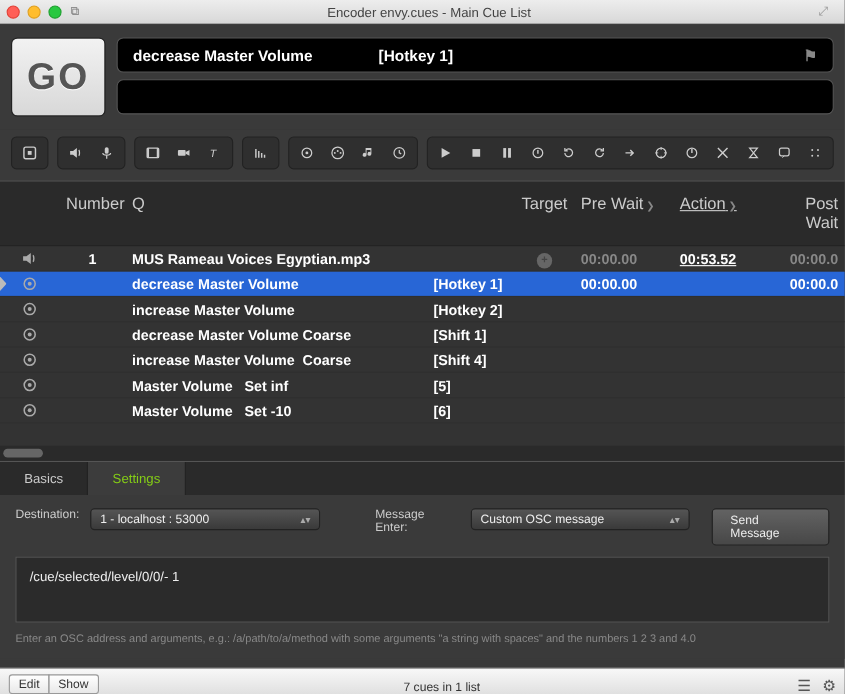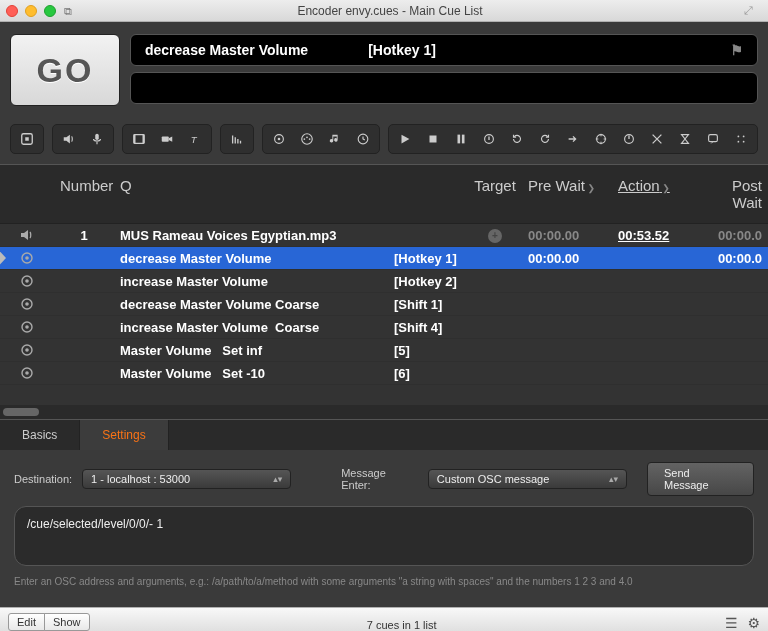--- a/index.html
+++ b/index.html
@@ -7,21 +7,21 @@
 .window { width:768px; height:631px; background:#3a3a3a; display:flex; flex-direction:column; }
 .titlebar { height:22px; background:linear-gradient(#ededed,#d8d8d8); display:flex; align-items:center; padding:0 6px; border-bottom:1px solid #b0b0b0; }
 .traffic { display:flex; gap:7px; }
 .tl { width:12px; height:12px; border-radius:50%; }
 .tl.r{background:#ff5f57;border:1px solid #e24238;} .tl.y{background:#ffbd2e;border:1px solid #e0a020;} .tl.g{background:#28c840;border:1px solid #1fa030;}
 .titlebar .tc { width:12px; height:12px; margin-left:8px; color:#777; font-size:11px; }
 .titlebar .title { flex:1; text-align:center; font-size:12px; color:#444; margin-left:-40px; }
 .titlebar .mx { width:18px; font-size:11px; color:#999; }
 
 .top { display:flex; padding:12px 10px; gap:10px; background:#3a3a3a; }
-.go { width:110px; height:72px; background:linear-gradient(#f2f2f2,#d8d8d8); border:1px solid #222; border-radius:6px; display:flex; align-items:center; justify-content:center; font-size:34px; font-weight:bold; color:#555; letter-spacing:2px; text-shadow:0 1px 0 #fff; cursor:pointer; }
+.go { width:86px; height:72px; background:linear-gradient(#f2f2f2,#d8d8d8); border:1px solid #222; border-radius:6px; display:flex; align-items:center; justify-content:center; font-size:34px; font-weight:bold; color:#555; letter-spacing:2px; text-shadow:0 1px 0 #fff; cursor:pointer; }
 .displays { flex:1; display:flex; flex-direction:column; gap:6px; }
 .display { background:#000; border:1px solid #555; border-radius:6px; height:32px; display:flex; align-items:center; padding:0 14px; color:#fff; font-size:14px; font-weight:600; position:relative; }
 .display .gap { display:inline-block; width:60px; }
 .display .flag { margin-left:auto; color:#888; cursor:pointer; }
 
 .toolbar { display:flex; padding:6px 10px 10px 10px; gap:8px; background:#3a3a3a; }
 .tgroup { display:flex; gap:4px; padding:3px 4px; border:1px solid #222; border-radius:5px; background:#2f2f2f; }
 .tbtn { width:24px; height:22px; display:flex; align-items:center; justify-content:center; color:#ccc; font-size:13px; cursor:pointer; border-radius:3px; }
 .tbtn svg { width:14px; height:14px; fill:#ccc; }
 
@@ -41,32 +41,32 @@
 .row .tgtic{width:14px;height:14px;display:inline-block;border-radius:50%;background:#666;color:#444;text-align:center;line-height:14px;font-size:10px;}
 .playhead { position:absolute; left:-4px; width:10px; height:22px; background:#bbb; clip-path:polygon(0 0,100% 50%,0 100%); }
 .rows .rowwrap{position:relative;}
 .listspacer{height:20px;background:#333;}
 
 .scrollbar{height:14px;background:#2a2a2a;display:flex;align-items:center;padding:0 3px;}
 .thumb{height:8px;width:36px;border-radius:4px;background:#666;}
 
 .tabs{display:flex;background:#2a2a2a;border-top:1px solid #555;}
 .tab{padding:8px 22px;font-size:12px;color:#ccc;cursor:pointer;border-right:1px solid #222;}
-.tab.active{background:#3c3c3c;color:#f97316;}
+.tab.active{background:#3c3c3c;color:#84cc16;}
 
 .panel{padding:12px 14px;color:#ccc;font-size:11px;background:#3a3a3a;}
-.panelrow{display:flex;align-items:center;gap:10px;margin-bottom:10px;}
+.panelrow{display:flex;align-items:flex-start;gap:10px;margin-bottom:10px;}
 .lbl{color:#ccc;}
 .select{background:linear-gradient(#555,#3a3a3a);border:1px solid #222;border-radius:4px;padding:3px 8px;color:#eee;font-size:11px;display:flex;align-items:center;cursor:pointer;}
 .select .arr{margin-left:auto;padding-left:12px;color:#aaa;font-size:9px;}
 .sel-dest{width:210px;} .sel-mtype{width:200px;}
 .btn{background:linear-gradient(#636363,#474747);border:1px solid #222;border-radius:4px;padding:4px 16px;color:#eee;font-size:11px;cursor:pointer;}
 .panelrow .sp{flex:0 0 30px;}
 
-.oscbox{background:#2b2b2b;border:1px solid #555;border-radius:12px;padding:10px 12px;font-size:12px;color:#eee;margin-top:6px;height:60px;}
+.oscbox{background:#2b2b2b;border:1px solid #555;border-radius:0;padding:10px 12px;font-size:12px;color:#eee;margin-top:6px;height:60px;}
 .hint{color:#888;font-size:10px;margin-top:10px;}
 
 .status{margin-top:auto;height:24px;background:linear-gradient(#f8f8f8,#e0e0e0);border-top:1px solid #b0b0b0;display:flex;align-items:flex-end;font-size:11px;color:#333;padding:0 8px;}
 .segbtn{border:1px solid #999;border-radius:3px;padding:2px 8px;background:linear-gradient(#fff,#e8e8e8);margin-right:-1px;cursor:pointer;}
 .segbtn:first-child{border-radius:3px 0 0 3px;} .segbtn:nth-child(2){border-radius:0 3px 3px 0;}
 .status .ctr{flex:1;text-align:center;}
 .status .ric{margin-left:10px;cursor:pointer;color:#555;font-size:14px;}
 </style>
 </head>
 <body>

